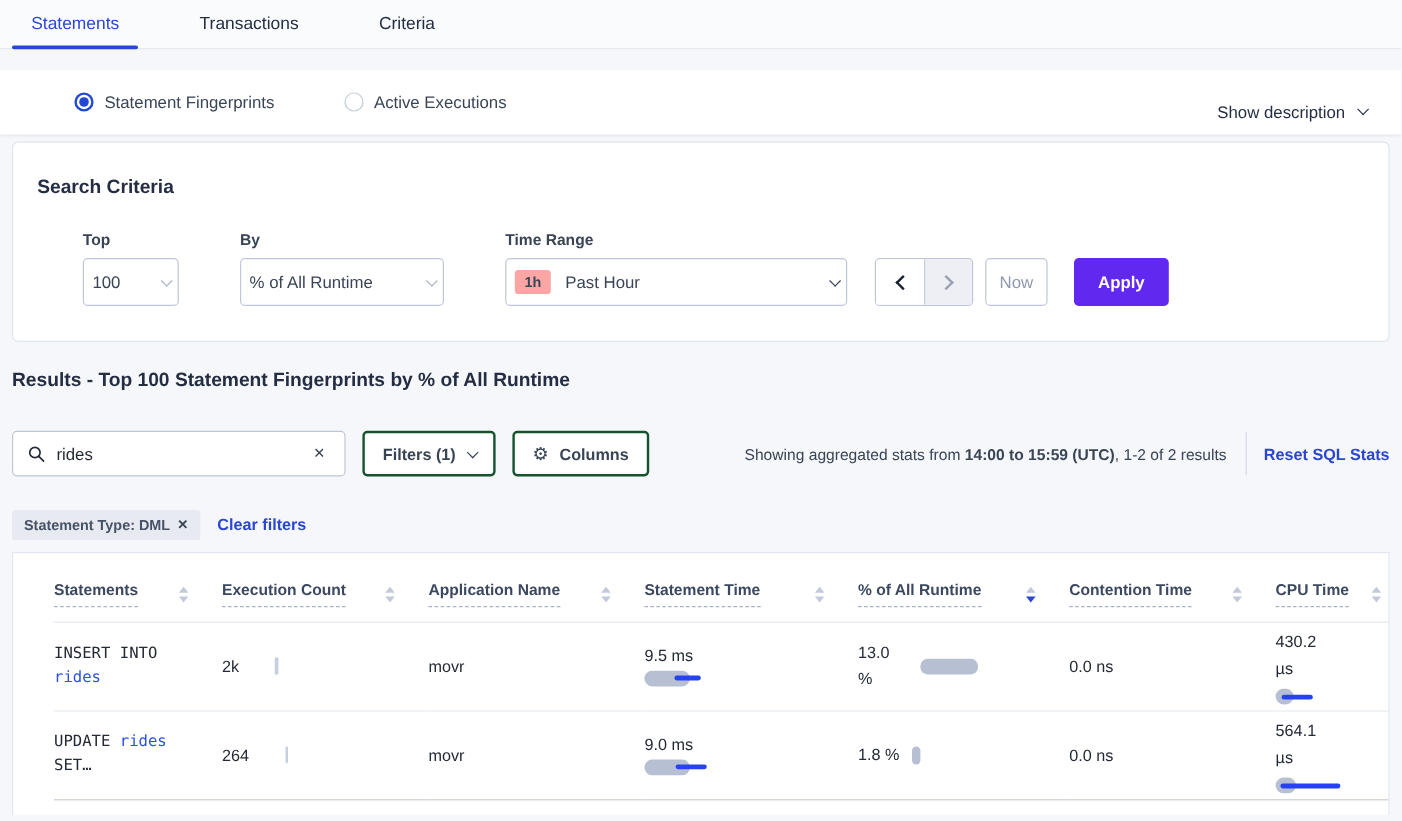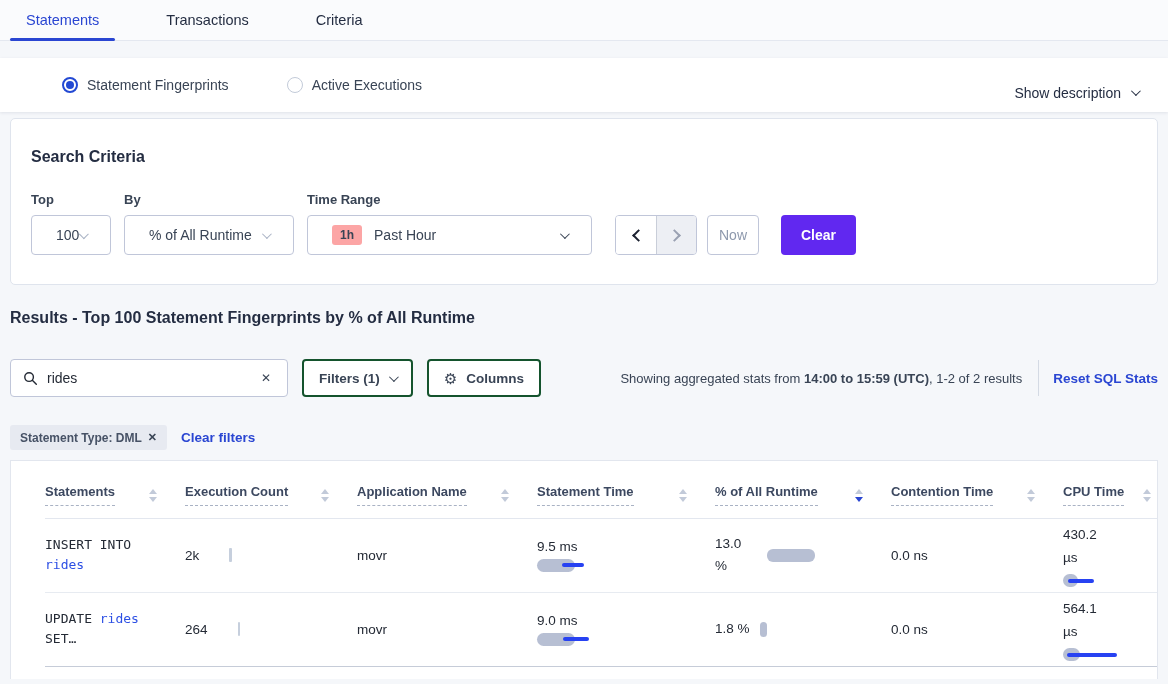--- a/index.html
+++ b/index.html
@@ -26,23 +26,23 @@
   .radio-opt.selected .radio-circle:after { content:""; position:absolute; left:50%; top:50%; width:8px; height:8px; margin:-4px 0 0 -4px; border-radius:50%; background:#2349d3; }
   .show-desc { margin-left:auto; display:flex; align-items:center; gap:10px; color:#242d42; cursor:pointer; font-size:14px;margin-top:15px; }
 
   .chev { display:inline-block; width:7px; height:7px; border-right:1.8px solid currentColor; border-bottom:1.8px solid currentColor; transform:rotate(45deg) translateY(-2px); }
   .chev.gray { color:#aab3c5; }
 
   
   .card { background:#fff; border:1px solid #dfe4ed; border-radius:5px; margin:6px 10px 0; padding:20px; height:167px; }
   .card h2 { font-size:16px; color:#242d42; margin:9px 0 26px; }
   .controls { display:flex; align-items:flex-end; }
-  .field { margin-right:13px; }
+  .field { margin-right:13px;margin-left:38px; }
   .field-label { font-size:13px; font-weight:bold; color:#394455; margin-bottom:8px; }
-  .select { height:40px; border:1px solid #c0c6d9; border-radius:4px; background:#fff; display:flex; align-items:center; padding:0 24px; cursor:pointer; font-size:14px; color:#394455; }
+  .select { height:40px; border:1px solid #c0c6d9; border-radius:4px; background:#fff; display:flex; align-items:center; padding:0 7px; cursor:pointer; font-size:14px; color:#394455; }
   .select .chev { margin-left:auto; }
   .sel-top { width:80px; }
   .sel-by { width:170px; }
   .sel-time { width:285px; }
   .time-badge { background:#fca5a5; color:#394455; font-size:12px; font-weight:bold; border-radius:3px; padding:3px 8px; margin-right:12px; }
   .arrow-group { display:flex; margin:0 10px 0 10px; border:1px solid #c0c6d9; border-radius:4px; overflow:hidden; height:40px; }
   .arrow-btn { width:40px; display:flex; align-items:center; justify-content:center; background:#fff; cursor:pointer; }
   .arrow-btn.disabled { background:#edeff4; cursor:default; border-left:1px solid #c9ced9; }
   .chev-big { width:9px; height:9px; border-right:2.4px solid #1b2130; border-bottom:2.4px solid #1b2130; }
   .chev-left  { transform:rotate(135deg); margin-left:4px; }
@@ -149,21 +149,21 @@
     </div>
     <div class="arrow-group">
       <div class="arrow-btn">
           <span class="chev-big chev-left"></span>
         </div>
       <div class="arrow-btn disabled">
           <span class="chev-big chev-right"></span>
         </div>
     </div>
     <button class="btn-now">Now</button>
-    <button class="btn-apply">Clear</button>
+    <button class="btn-apply">Apply</button>
   </div>
 </div>
 
 <div class="results-heading">Results - Top 100 Statement Fingerprints by % of All Runtime</div>
 
 <div class="results-toolbar">
   <div class="search-box">
     <svg width="15" height="15" viewBox="0 0 16 16">
       <circle cx="6.5" cy="6.5" r="4.6" fill="none" stroke="#242a35" stroke-width="1.5"></circle>
       <line x1="10.2" y1="10.2" x2="14.2" y2="14.2" stroke="#242a35" stroke-width="1.5" stroke-linecap="round"></line>

